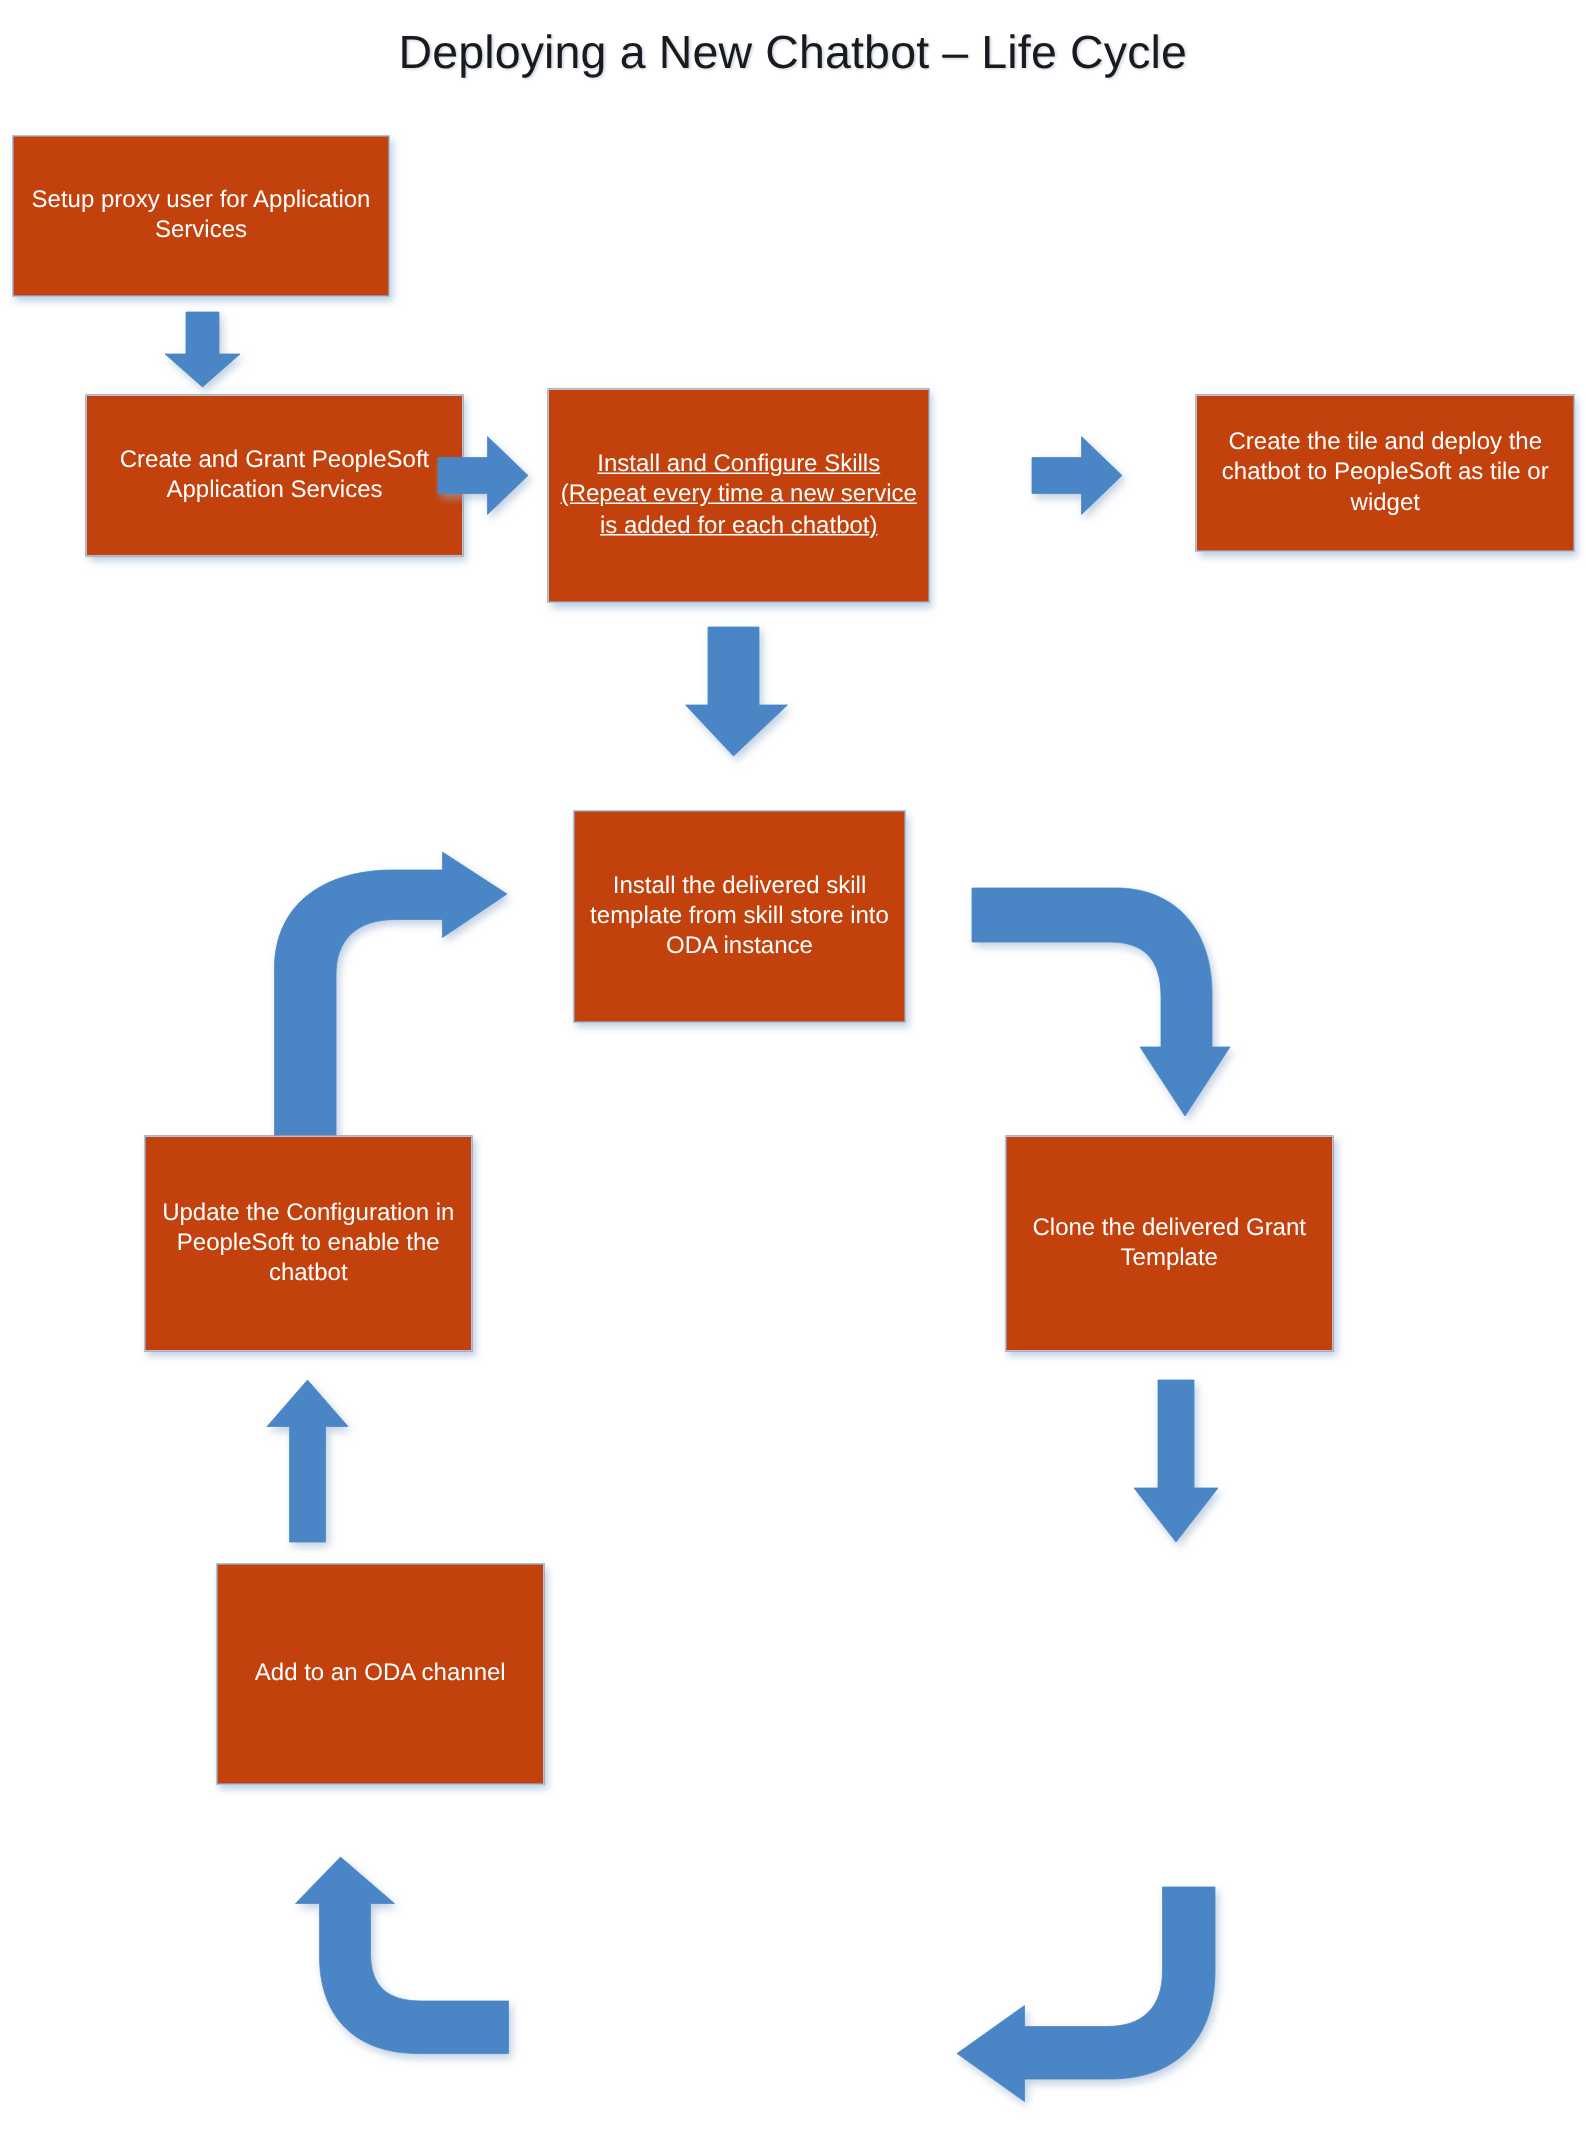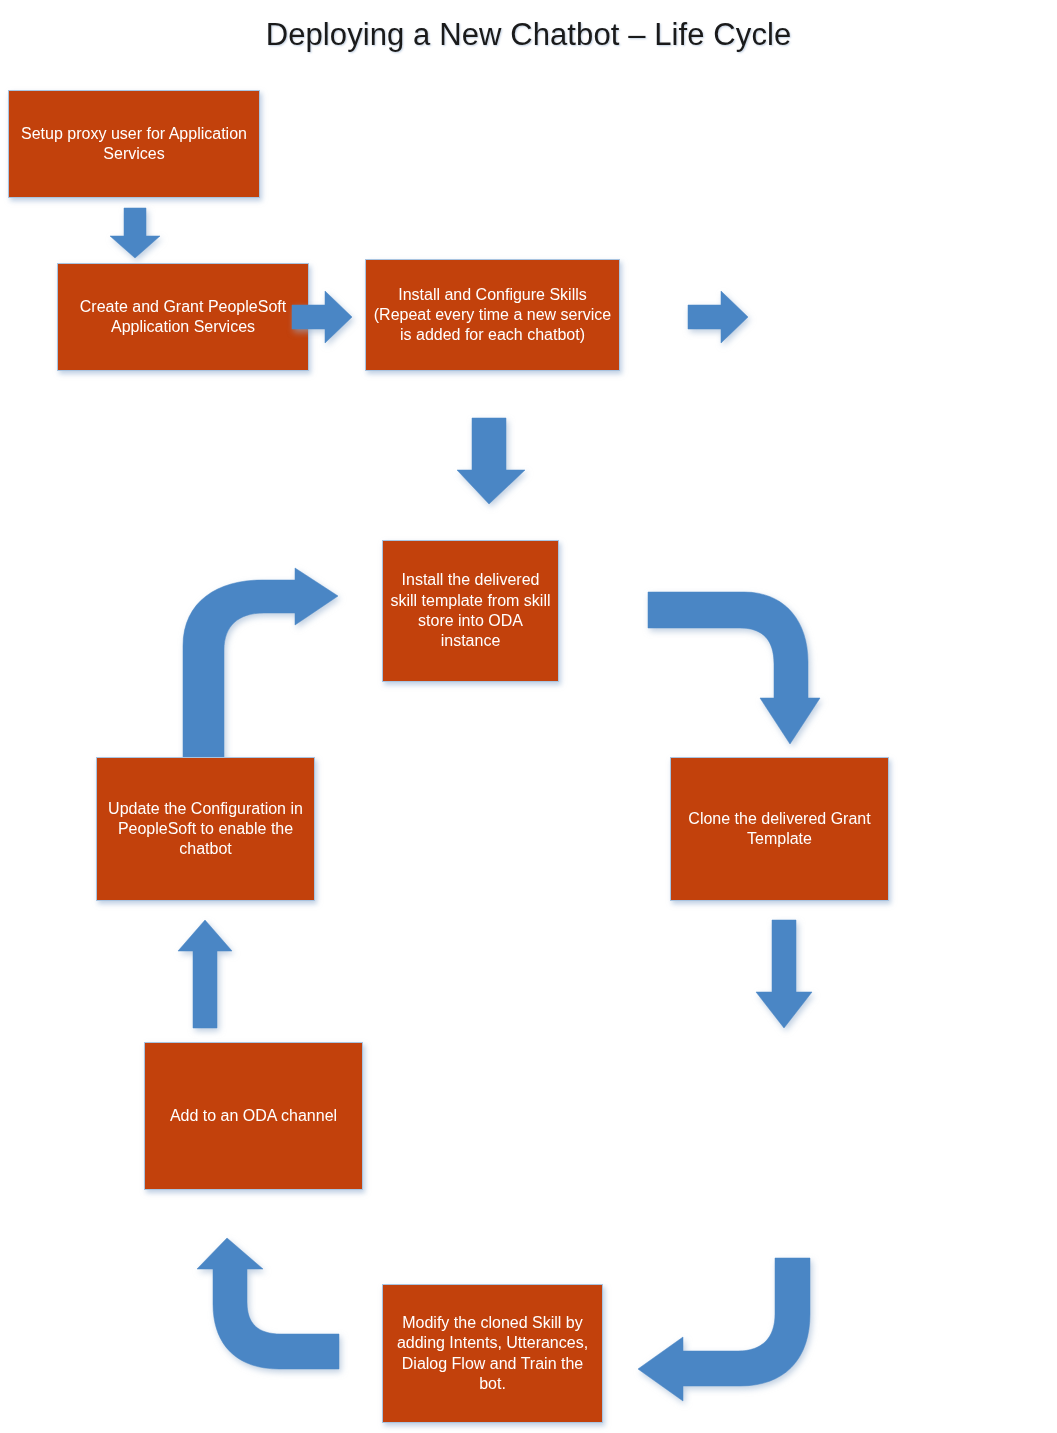--- a/index.html
+++ b/index.html
@@ -83,38 +83,41 @@
   <div class="pbox" style="left:21px; top:263px; width:252px; height:108px;margin-left:36px;">
     <span>Create and Grant PeopleSoft Application Services</span>
   </div>
 
   <div class="arrow" style="left:292px; top:288px; width:62px; height:58px;">
     <svg width="62" height="58" viewBox="0 0 62 58">
       <path class="ashape" d="M0 17 L33 17 L33 3 L60 29 L33 55 L33 41 L0 41 Z"></path>
     </svg>
   </div>
 
-  <div class="pbox" style="left:365px; top:259px; width:255px; height:112px;">
+  <div class="pbox" style="left:365px; top:259px; width:255px; height:143px;text-decoration:underline;">
     <span>Install and Configure Skills (Repeat every time a new service is added for each chatbot)</span>
   </div>
 
   <div class="arrow" style="left:688px; top:288px; width:62px; height:58px;">
     <svg width="62" height="58" viewBox="0 0 62 58">
       <path class="ashape" d="M0 17 L33 17 L33 3 L60 29 L33 55 L33 41 L0 41 Z"></path>
     </svg>
   </div>
 
+  <div class="pbox" style="left:797px; top:263px; width:253px; height:105px;">
+    <span>Create the tile and deploy the chatbot to PeopleSoft as tile or widget</span>
+  </div>
 
   <div class="arrow" style="left:455px; top:418px; width:74px; height:88px;">
     <svg width="74" height="88" viewBox="0 0 74 88">
       <path class="ashape" d="M17 0 L51 0 L51 52 L70 52 L34 86 L2 52 L17 52 Z"></path>
     </svg>
   </div>
 
-  <div class="pbox" style="left:382px; top:540px; width:177px; height:142px;">
+  <div class="pbox" style="left:382px; top:540px; width:222px; height:142px;">
     <span>Install the delivered skill template from skill store into ODA instance</span>
   </div>
 
   <div class="arrow" style="left:176px; top:568px; width:170px; height:192px;">
     <svg width="170" height="192" viewBox="0 0 170 192">
       <path class="ashape" d="M7 190
                               L7 78
                               C7 33 42 12 86 12
                               L119 12
                               L119 0
@@ -193,17 +196,14 @@
                               L45 128
                               L45 143
                               L0 111
                               L45 79
                               L45 93
                               L100 93
                               C124 93 137 80 137 56 Z"></path>
     </svg>
   </div>
 
-  <div class="pbox" style="left:382px; top:1284px; width:221px; height:139px;">
-    <span>Modify the cloned Skill by adding Intents, Utterances, Dialog Flow and Train the bot.</span>
-  </div>
 
 </div>
 
 </body></html>

